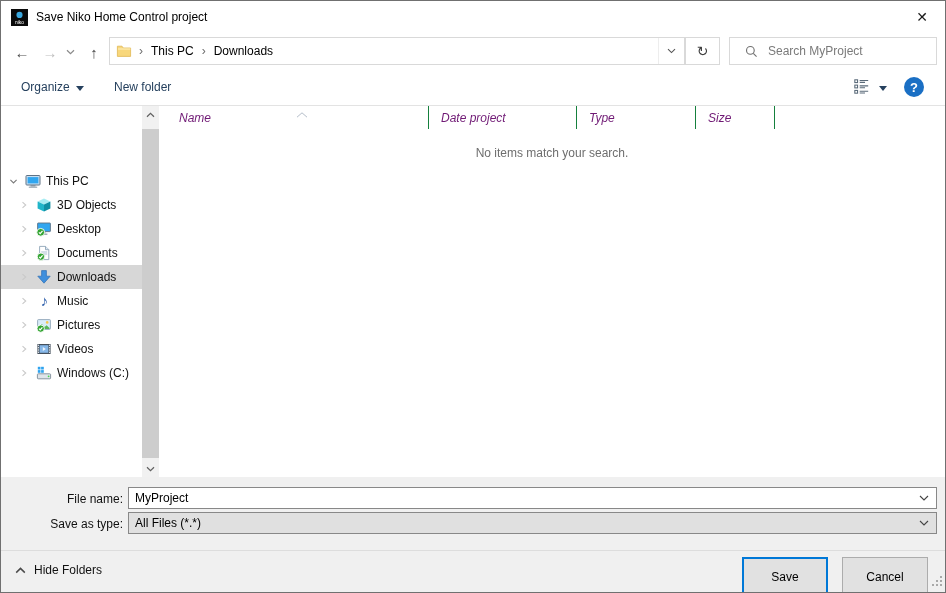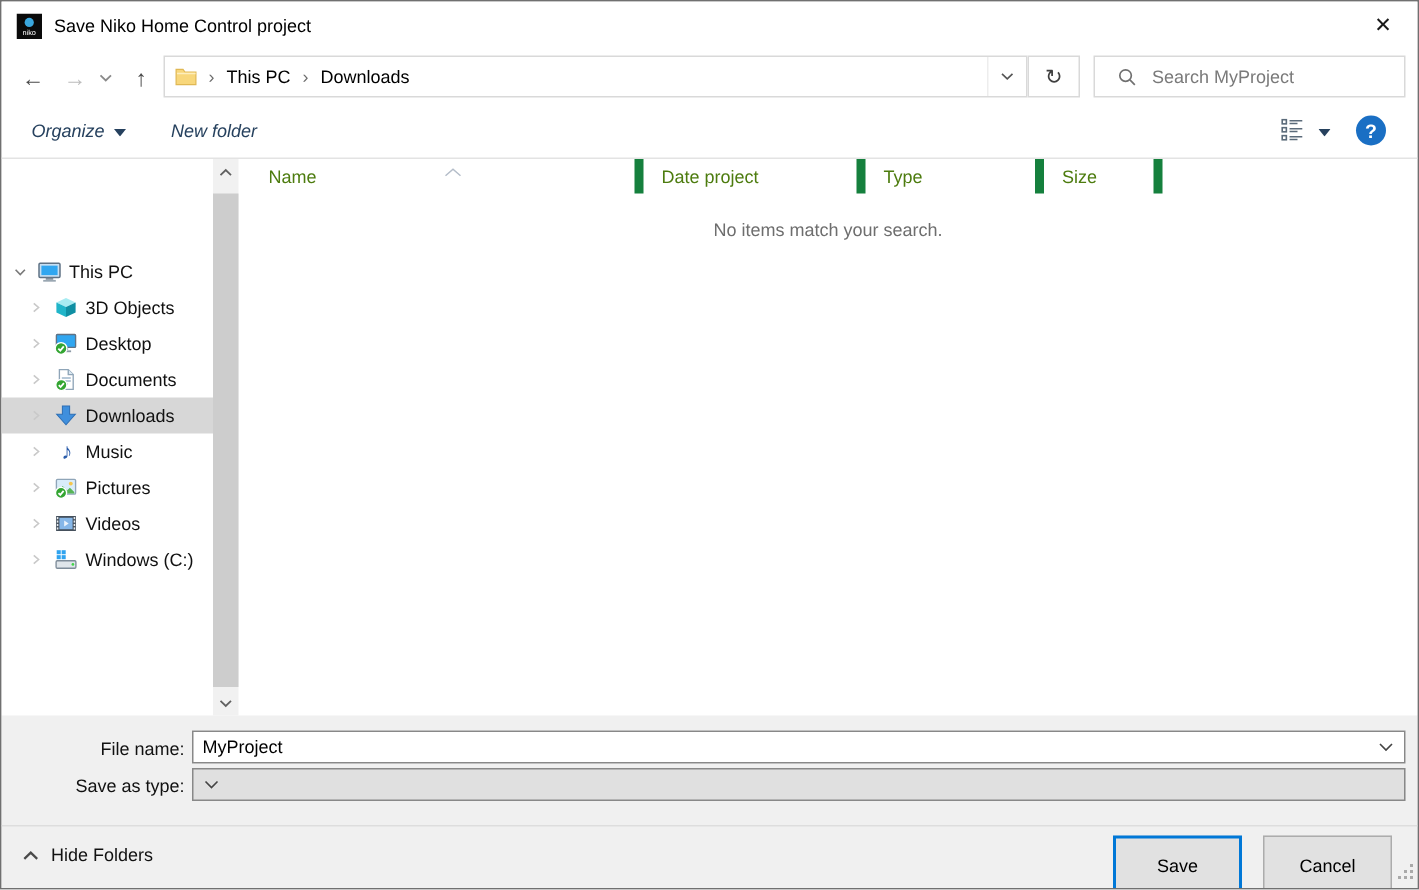--- a/index.html
+++ b/index.html
@@ -29,21 +29,21 @@
   .addr-drop{position:absolute;right:0;top:0;width:26px;height:26px;border-left:1px solid #ededed;display:flex;align-items:center;justify-content:center;}
   .refresh-btn{position:absolute;left:684px;top:4px;width:35px;height:28px;border:1px solid #d9d9d9;background:#fff;display:flex;align-items:center;justify-content:center;font-size:14px;color:#3f3f3f;}
   .searchbox{position:absolute;left:728px;top:4px;width:208px;height:28px;border:1px solid #d9d9d9;background:#fff;display:flex;align-items:center;}
   .search-ico{width:15px;height:15px;margin:0 9px 0 14px;flex:0 0 auto;}
   .search-ico svg{width:100%;height:100%;display:block;}
   .searchbox input{border:none;outline:none;flex:1;font-family:inherit;font-size:12px;color:#1a1a1a;background:transparent;padding:0;}
   .searchbox input::placeholder{color:#7a7a7a;opacity:1;}
 
   
   .toolbar{position:absolute;top:69px;left:0;right:0;height:36px;background:#fff;border-bottom:1px solid #e3e3e3;}
-  .cmd{position:absolute;top:10px;display:flex;align-items:center;color:#26415e;font-style:italic;}
+  .cmd{position:absolute;top:10px;display:flex;align-items:center;color:#26415e;}
   .cmd-organize{left:20px;}
   .cmd-newfolder{left:113px;}
   .tri{margin-left:6px;}
   .view-seg{position:absolute;right:58px;top:8px;display:flex;align-items:center;}
   .view-ico{width:17px;height:17px;margin-right:9px;}
   .view-ico svg{width:100%;height:100%;display:block;}
   .help-circle{position:absolute;right:21px;top:7px;width:20px;height:20px;border-radius:50%;background:#1a6fc4;color:#fff;display:flex;align-items:center;justify-content:center;font-size:13px;font-weight:bold;}
 
   
   .main{position:absolute;top:105px;left:0;right:0;height:371px;background:#fff;}
@@ -60,21 +60,21 @@
   
   .sbar{position:absolute;left:141px;top:0;width:17px;height:371px;background:#f1f1f1;}
   .sbar-btn{position:absolute;left:0;width:17px;height:17px;display:flex;align-items:center;justify-content:center;}
   .sbar-up{top:0;}
   .sbar-down{bottom:0;}
   .sbar-thumb{position:absolute;left:0;top:23px;width:17px;height:329px;background:#cdcdcd;}
 
   
   .list{position:absolute;left:158px;top:0;right:0;height:371px;}
   .list-header{position:absolute;left:0;top:0;right:0;height:23px;display:flex;}
-  .hcell{height:23px;display:flex;align-items:center;border-right:6px solid #15803d;color:#4d7c0f;padding-left:12px;}
+  .hcell{height:23px;display:flex;align-items:center;border-right:1px solid #15803d;color:#701a75;padding-left:12px;font-style:italic;}
   .hcell:first-child{padding-left:20px;}
   .sort-caret{position:absolute;left:137px;top:1px;}
   .empty-msg{position:absolute;left:0;right:0;top:40px;text-align:center;color:#6e6e6e;}
 
   
   .bottom{position:absolute;left:0;right:0;top:476px;height:116px;background:#f0f0f0;}
   .frow-label{position:absolute;left:0;width:122px;text-align:right;color:#111;}
   .lbl-filename{top:491px;}
   .lbl-savetype{top:516px;}
   .field{position:absolute;left:127px;width:809px;height:22px;border:1px solid #888;display:flex;align-items:center;background:#fff;}
@@ -379,20 +379,21 @@
     <input value="MyProject" style="">
     <span class="field-drop">
         <svg width="10" height="6" viewBox="0 0 10 6">
           <path d="M1 1 L5 5 L9 1" fill="none" stroke="#444" stroke-width="1.1"></path>
         </svg>
       </span>
   </div>
 
   <span class="frow-label lbl-savetype">Save as type:</span>
   <div class="field field-savetype">
+    <span class="field-value">All Files (*.*)</span>
     <span class="field-drop">
         <svg width="10" height="6" viewBox="0 0 10 6">
           <path d="M1 1 L5 5 L9 1" fill="none" stroke="#444" stroke-width="1.1"></path>
         </svg>
       </span>
   </div>
 
   <div class="footer-sep"></div>
 
   <div class="hide-folders">

